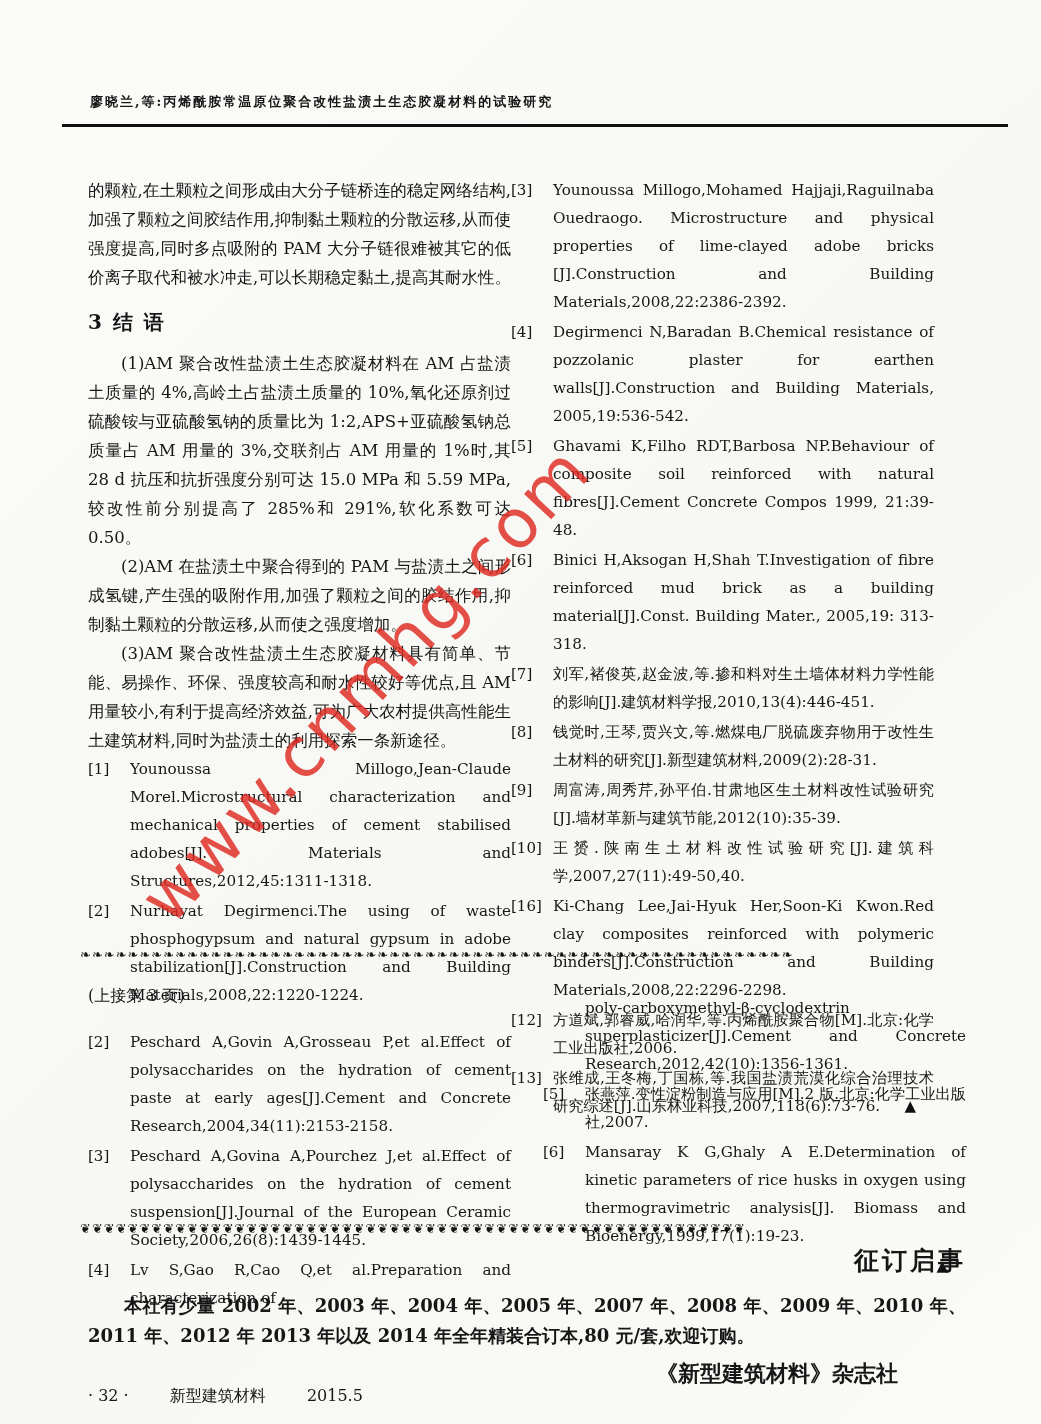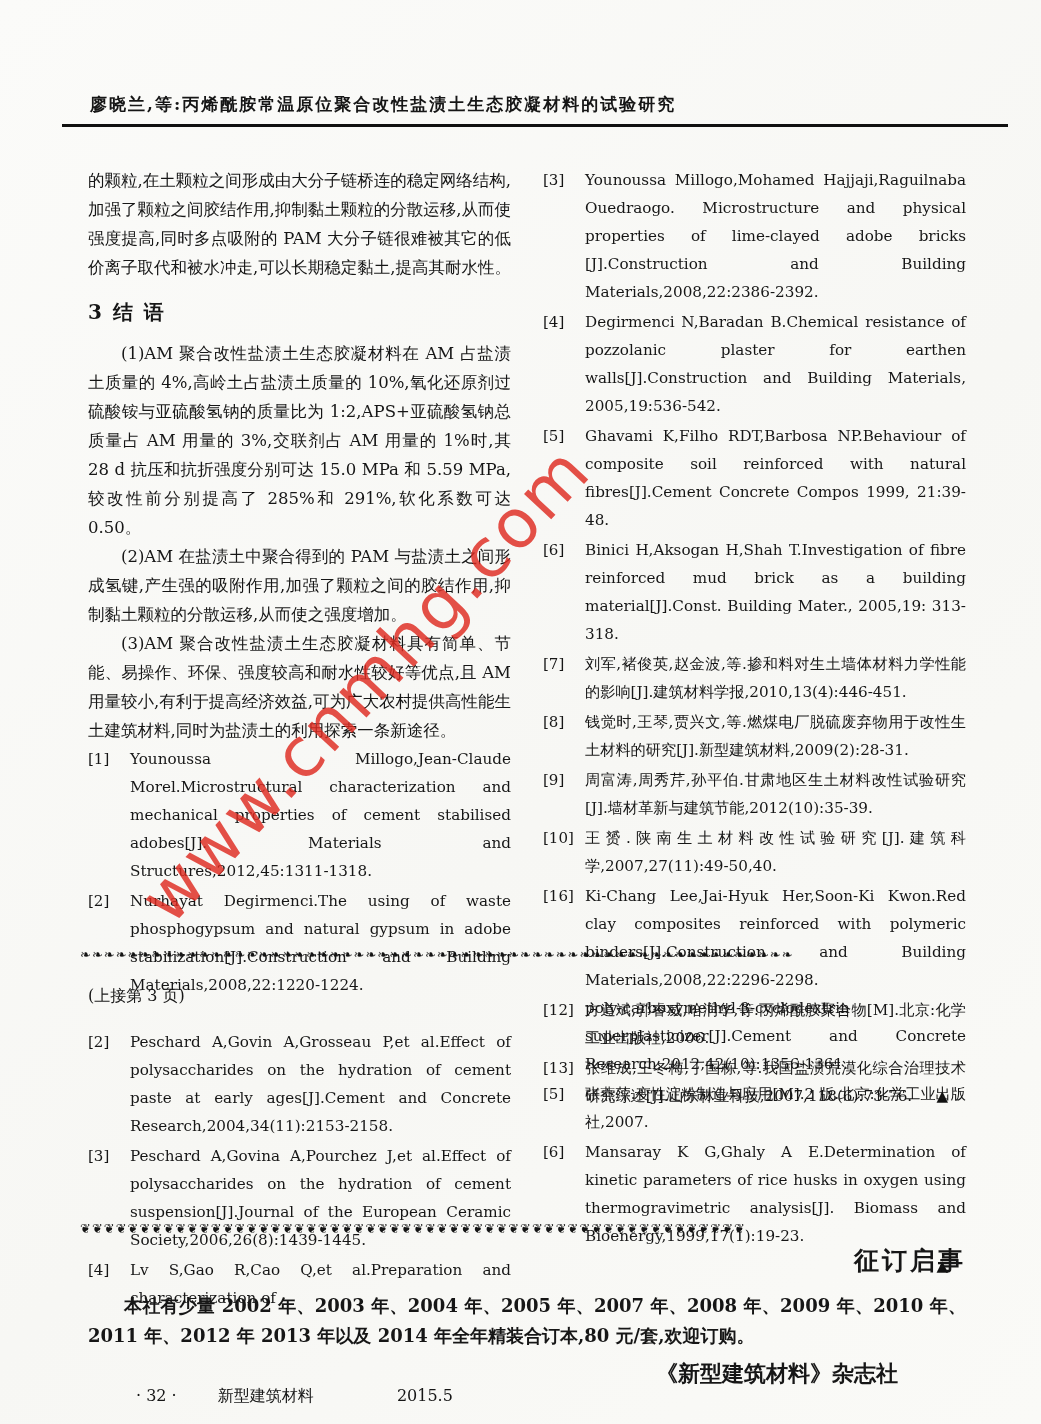--- a/index.html
+++ b/index.html
@@ -22,30 +22,30 @@
     transform-origin:center;
     font-family:"DejaVu Sans","Liberation Sans",sans-serif;
     font-size:68px;letter-spacing:3px;
     color:rgba(222,42,32,0.82);
     white-space:nowrap;
     pointer-events:none;
     z-index:5;
   }
   .header-title{
     position:absolute;left:90px;top:93px;
-    font-size:17px;font-weight:bold;letter-spacing:2px;
+    font-size:13px;font-weight:bold;letter-spacing:2px;
     white-space:nowrap;
   }
   .header-rule{
     position:absolute;left:62px;top:124px;width:946px;height:3px;
     background:#101010;
   }
   .columns{
-    position:absolute;left:88px;top:166px;width:878px;
-    display:flex;gap:32px;
+    position:absolute;left:88px;top:176px;width:878px;
+    display:flex;
   }
   .col{width:423px;}
   .body-text{
     margin:0;font-size:16.5px;line-height:29px;
     text-align:justify;
   }
   .indent{text-indent:2em;}
   .section-heading{
     margin:17px 0 13px 0;
     font-size:20px;font-weight:bold;letter-spacing:2px;
@@ -89,22 +89,22 @@
     text-align:justify;text-indent:2em;font-weight:bold;
   }
   .notice-sign{
     text-align:right;padding-right:68px;
     font-size:22px;font-weight:bold;margin-top:8px;
   }
   .footer{
     position:absolute;left:88px;top:1386px;
     font-size:16px;
   }
-  .footer .f-page{margin-right:36px;margin-left:48px;}
-  .footer .f-journal{margin-right:78px;}
+  .footer .f-page{margin-right:36px;}
+  .footer .f-journal{margin-right:36px;}
 </style>
 </head>
 <body>
 
 <div class="page">
 
   <div class="watermark">www.cnmhg.com</div>
 
   <div class="header-title">廖晓兰,等:丙烯酰胺常温原位聚合改性盐渍土生态胶凝材料的试验研究</div>
   <div class="header-rule"></div>

